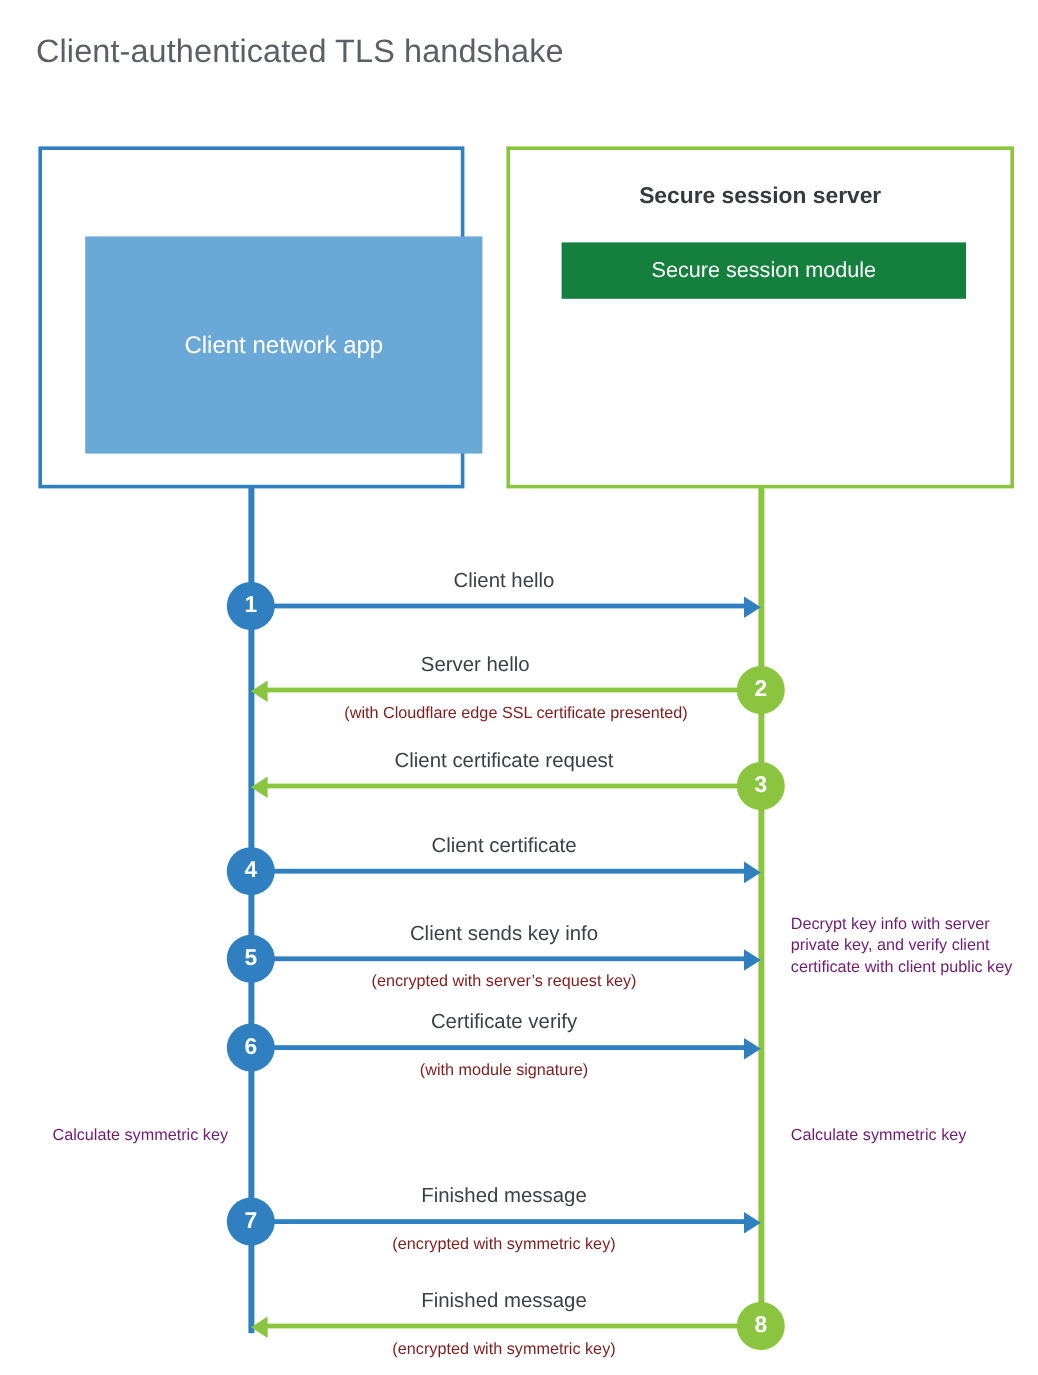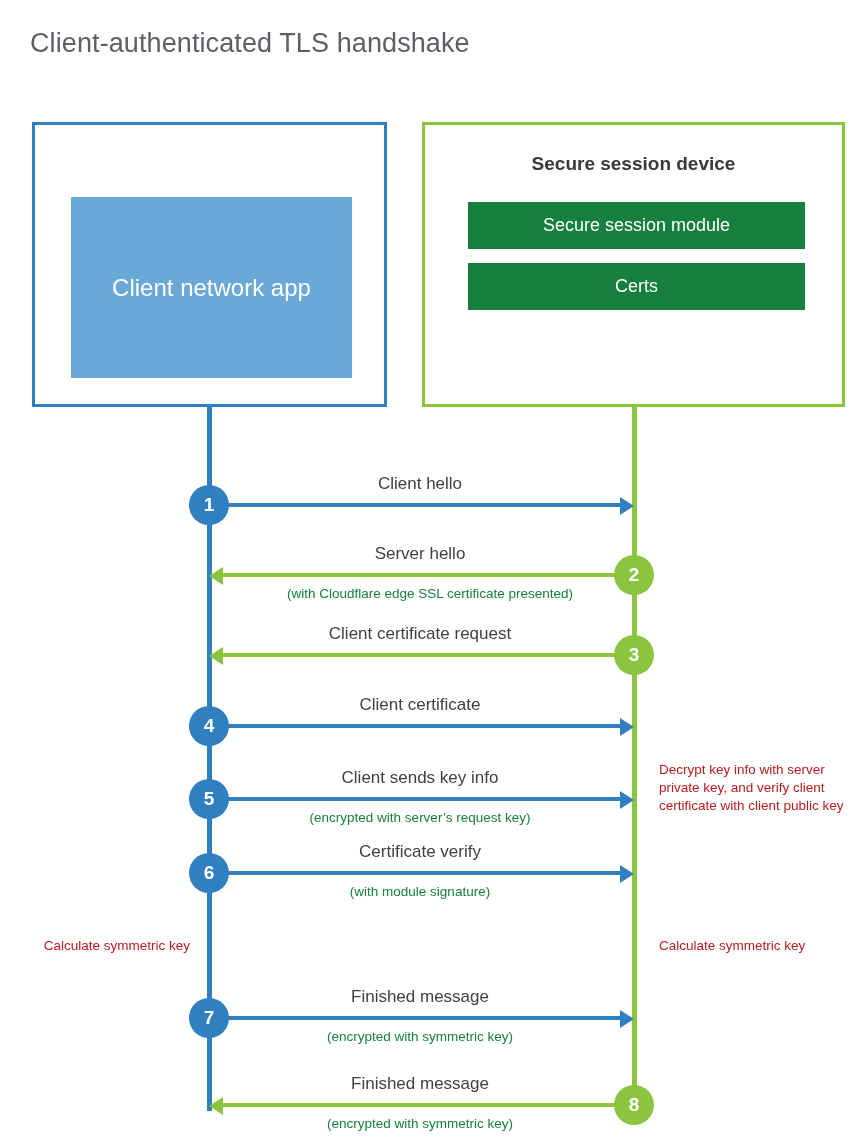--- a/index.html
+++ b/index.html
@@ -62,25 +62,25 @@
     text-align: center;
     font-size: 19px;
     font-weight: bold;
     color: #36393d;
   }
 
   .client-app {
     position: absolute;
     left: 36px;
     top: 72px;
-    width: 281px;
+    width: 331px;
     height: 181px;
     background: #6aa8d8;
     color: #ffffff;
-    font-size: 24px;
+    font-size: 20px;
     line-height: 26px;
     display: flex;
     align-items: center;
     justify-content: center;
     text-align: center;
   }
 
   .server-bars {
     position: absolute;
     left: 43px;
@@ -168,70 +168,69 @@
     font-size: 17px;
     color: #3d4147;
     white-space: nowrap;
     transform: translateX(-50%);
     top: -31px;
   }
   .msg-sub {
     position: absolute;
     text-align: center;
     font-size: 13.5px;
-    color: #15803d;
+    color: #7f1d1d;
     white-space: nowrap;
     transform: translateX(-50%);
     top: 11px;
   }
 
   
   .side-note {
     position: absolute;
     font-size: 13.5px;
     line-height: 18px;
-    color: #b91c1c;
+    color: #701a75;
   }
   .side-note.right { left: 659px; width: 185px; text-align: left; }
   .side-note.left-al { left: 0; width: 190px; text-align: right; }
 </style>
 </head>
 <body>
 
 <div id="page">
 
   <div class="title">Client-authenticated TLS handshake</div>
 
   <div class="party-box client">
     <div class="client-app">Client network app</div>
   </div>
 
   <div class="party-box server">
-    <div class="party-title">Secure session device</div>
+    <div class="party-title">Secure session server</div>
     <div class="server-bars">
       <div class="server-bar">Secure session module</div>
-      <div class="server-bar">Certs</div>
     </div>
   </div>
 
   <div class="lifeline client-line"></div>
   <div class="lifeline server-line"></div>
 
   <div class="msg" style="top:493px">
     <div class="shaft blue" style="left:209px; width:414px;"></div>
     <div class="head right blue" style="left:620px;"></div>
     <div class="step blue">1</div>
     <div class="msg-label" style="left:420px;">Client hello</div>
   </div>
 
   <div class="msg" style="top:563px">
     <div class="shaft green" style="left:222px; width:412px;"></div>
     <div class="head left green" style="left:209px;"></div>
     <div class="step green">2</div>
-    <div class="msg-label" style="left:420px;">Server hello</div>
+    <div class="msg-label" style="left:396px;">Server hello</div>
     <div class="msg-sub" style="left:430px;">(with Cloudflare edge SSL certificate presented)</div>
   </div>
 
   <div class="msg" style="top:643px">
     <div class="shaft green" style="left:222px; width:412px;"></div>
     <div class="head left green" style="left:209px;"></div>
     <div class="step green">3</div>
     <div class="msg-label" style="left:420px;">Client certificate request</div>
   </div>
 

